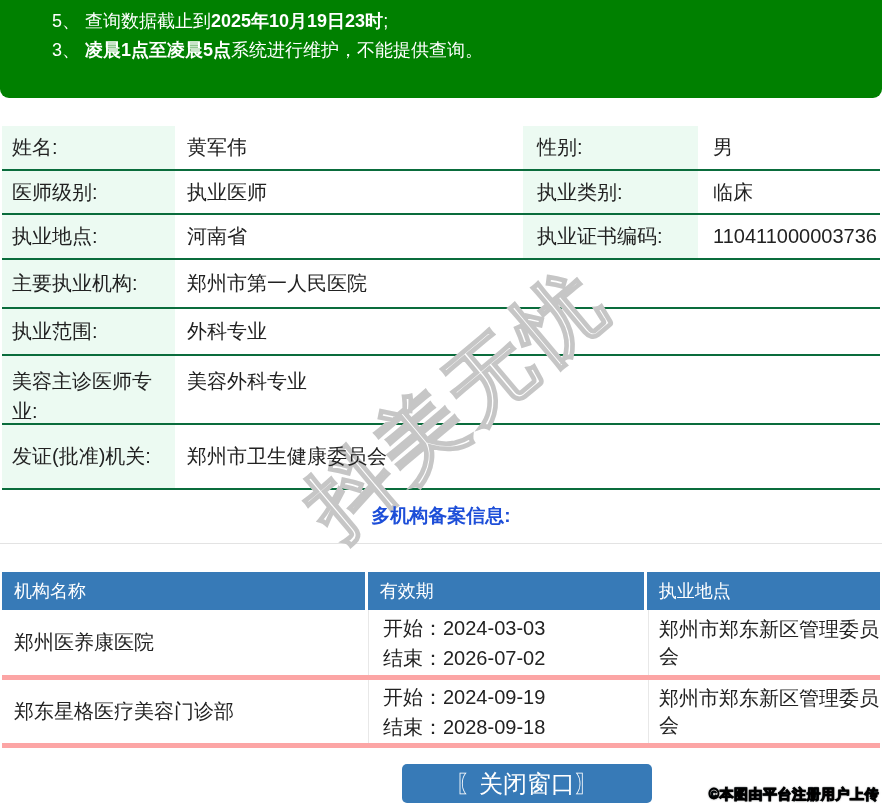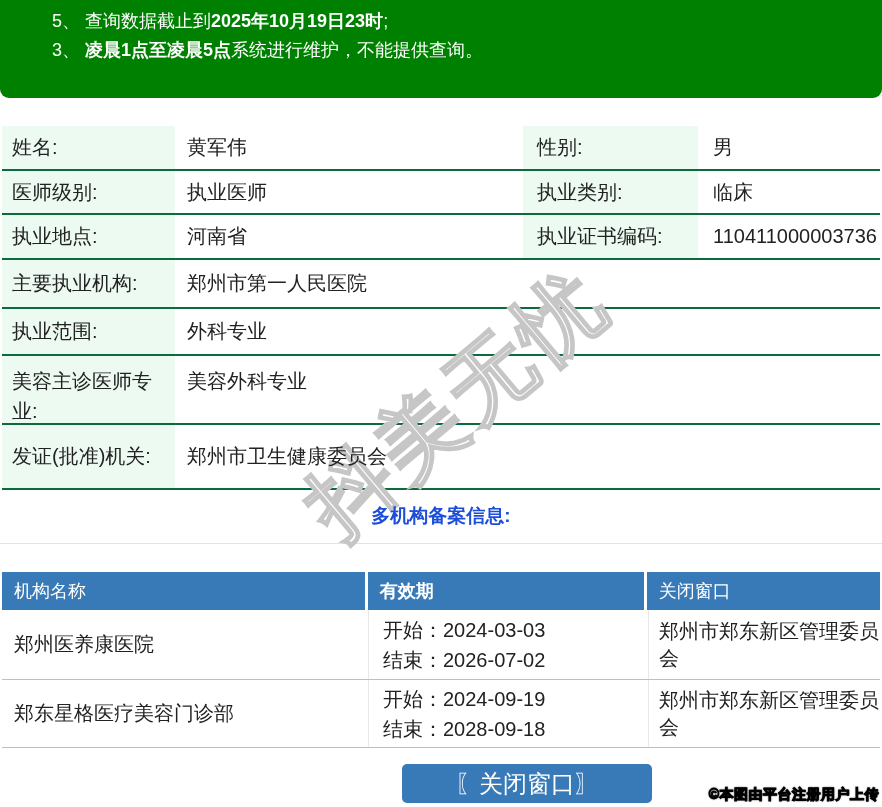--- a/index.html
+++ b/index.html
@@ -56,22 +56,22 @@
     border-top: 1px solid #e3e3e3;
   }
 
   
   .filing-table { position: absolute; left: 2px; top: 572px; width: 878px; font-size: 20px; }
   .f-header { display: flex; height: 38px; color: #fff; font-size: 18px; }
   .f-header .hcell {
     background: #377ab7; display: flex; align-items: center; padding-left: 12px;
   }
   .f-header .hcell + .hcell { margin-left: 3px; }
-  .hc1 { width: 364px; } .hc2 { width: 277px; font-weight: bold; } .hc3 { width: 234px; }
-  .f-row { display: flex; border-bottom: 1px solid #fca5a5; }
+  .hc1 { width: 364px; } .hc2 { width: 277px; } .hc3 { width: 234px; }
+  .f-row { display: flex; border-bottom: 5px solid #fca5a5; }
   .f-row .fcell { display: flex; align-items: center; }
   .fr0 { height: 70px; } .fr1 { height: 68px; }
   .fc1 { width: 366px; padding-left: 12px; }
   .fc2 { width: 280px; padding-left: 14px; border-left: 1px solid #e8e8e8; flex-direction: column; align-items: flex-start !important; justify-content: center; line-height: 30px; }
   .fc3 { width: 232px; padding-left: 10px; border-left: 1px solid #e8e8e8; }
   .date-line { white-space: nowrap; }
 
   
   .close-btn {
     position: absolute; left: 402px; top: 764px; width: 250px; height: 39px;
@@ -189,21 +189,21 @@
 
 <div class="filing-table">
   <div class="f-header">
     <div class="hcell hc1">
         <span>机构名称</span>
       </div>
     <div class="hcell hc2">
         <span>有效期</span>
       </div>
     <div class="hcell hc3">
-        <span>关闭窗口</span>
+        <span>执业地点</span>
       </div>
   </div>
   <div class="f-row fr0">
     <div class="fcell fc1">
         <span class="z">郑州医养康医院</span>
       </div>
     <div class="fcell fc2">
       <span class="date-line z"><span>开始：</span><span>2024-03-03</span></span>
       <span class="date-line z"><span>结束：</span><span>2026-07-02</span></span>
     </div>

